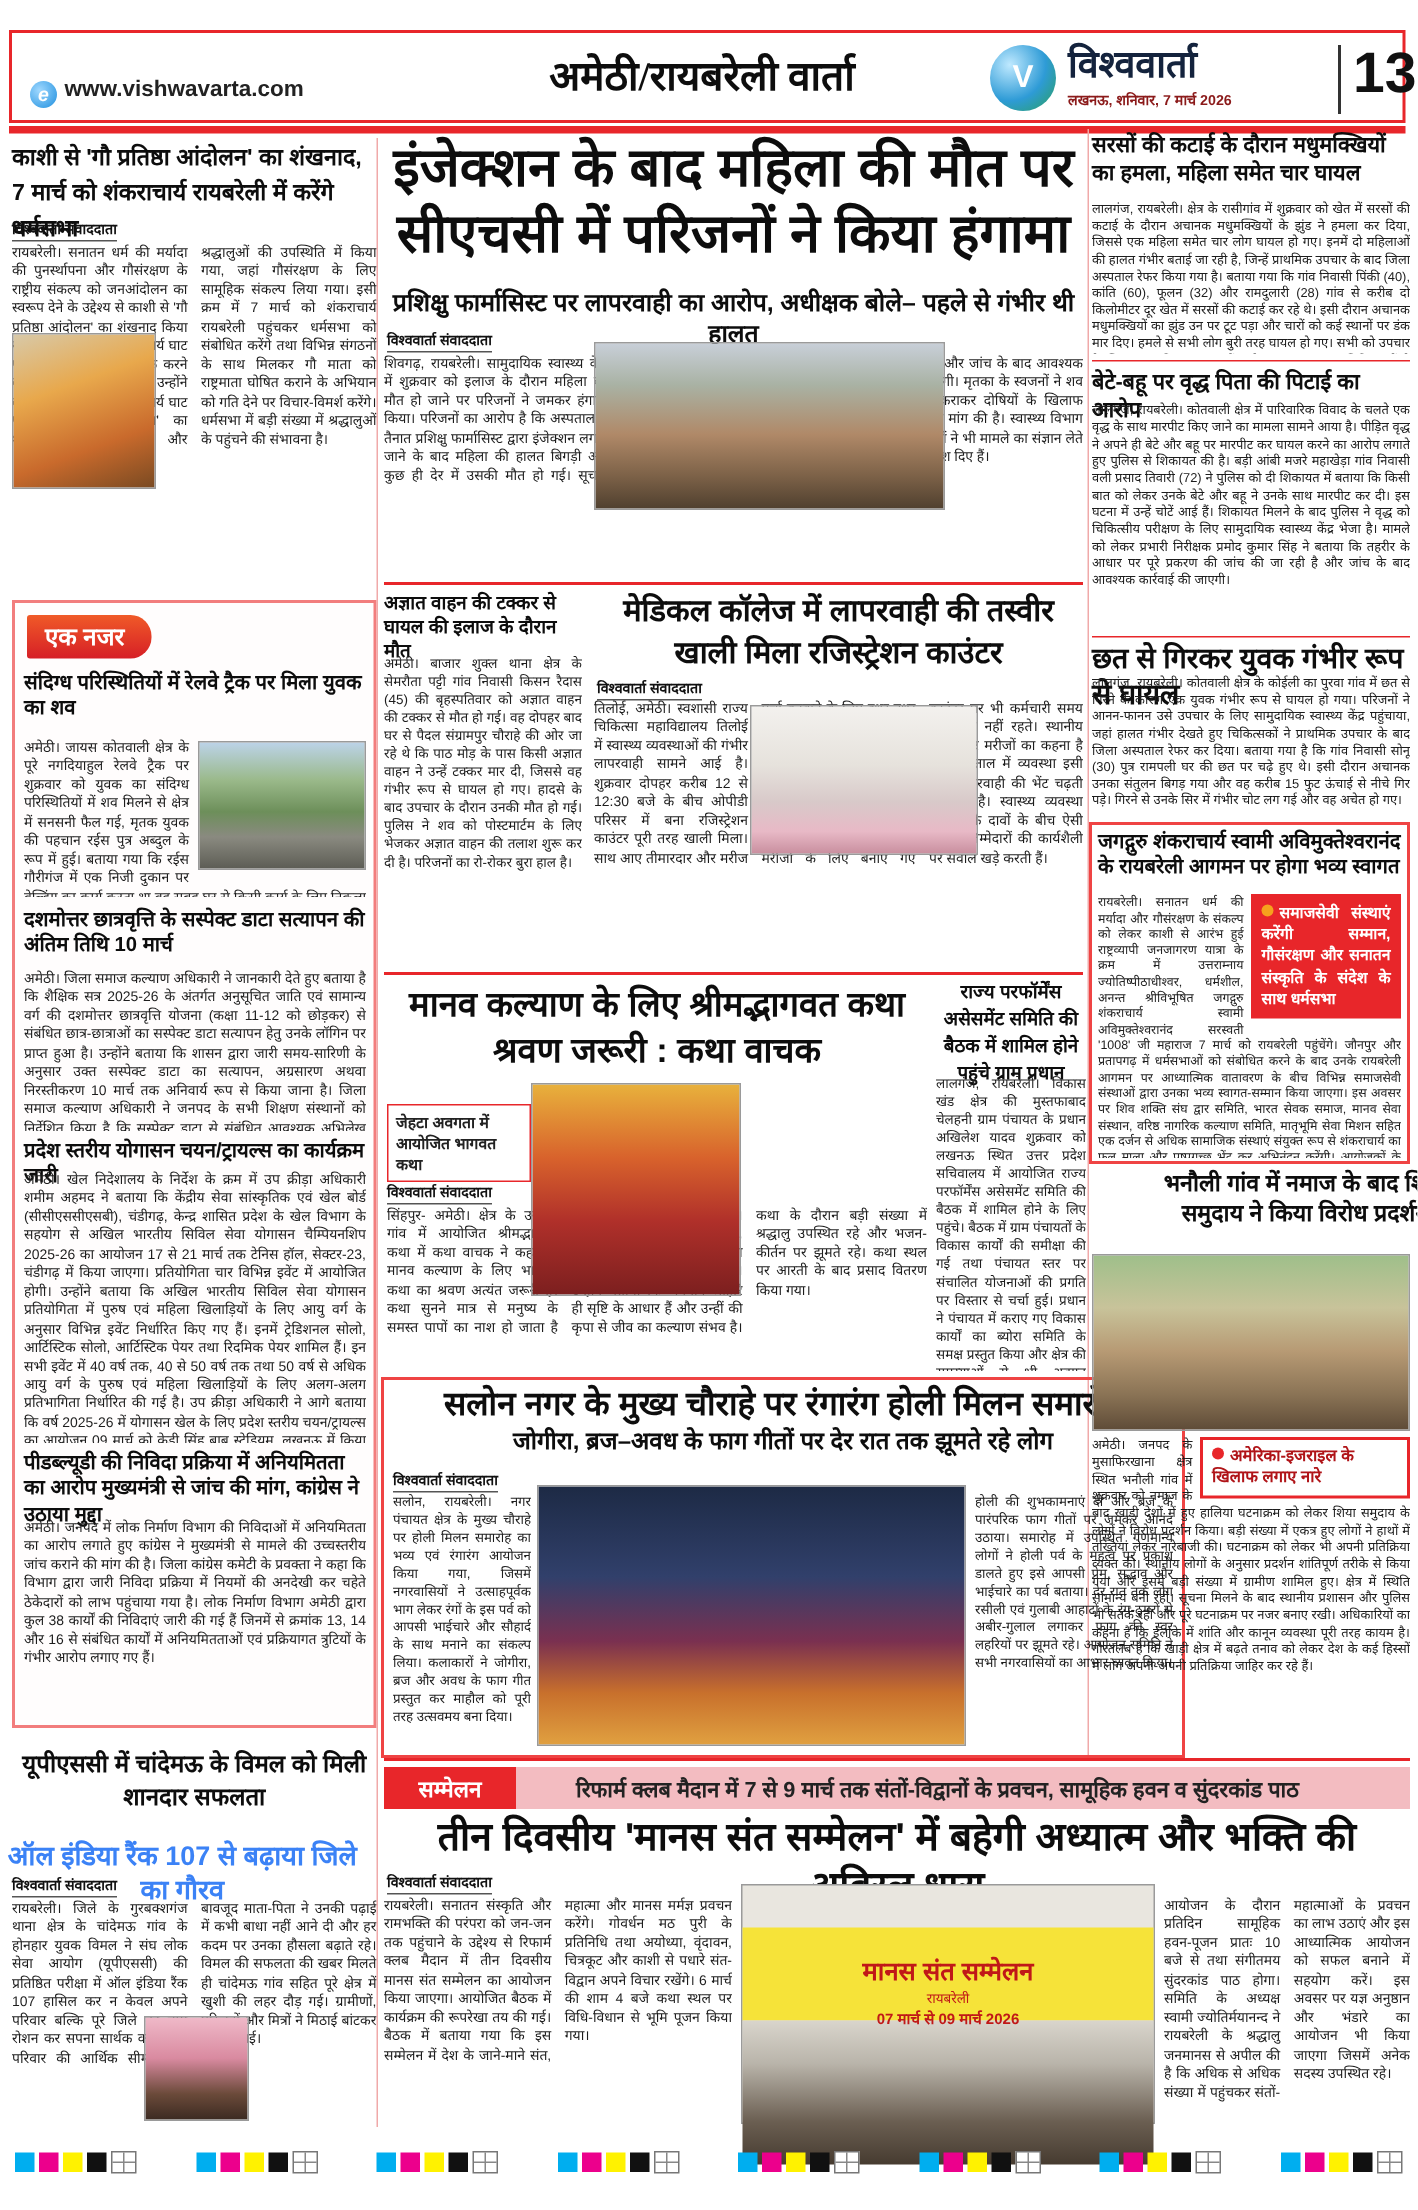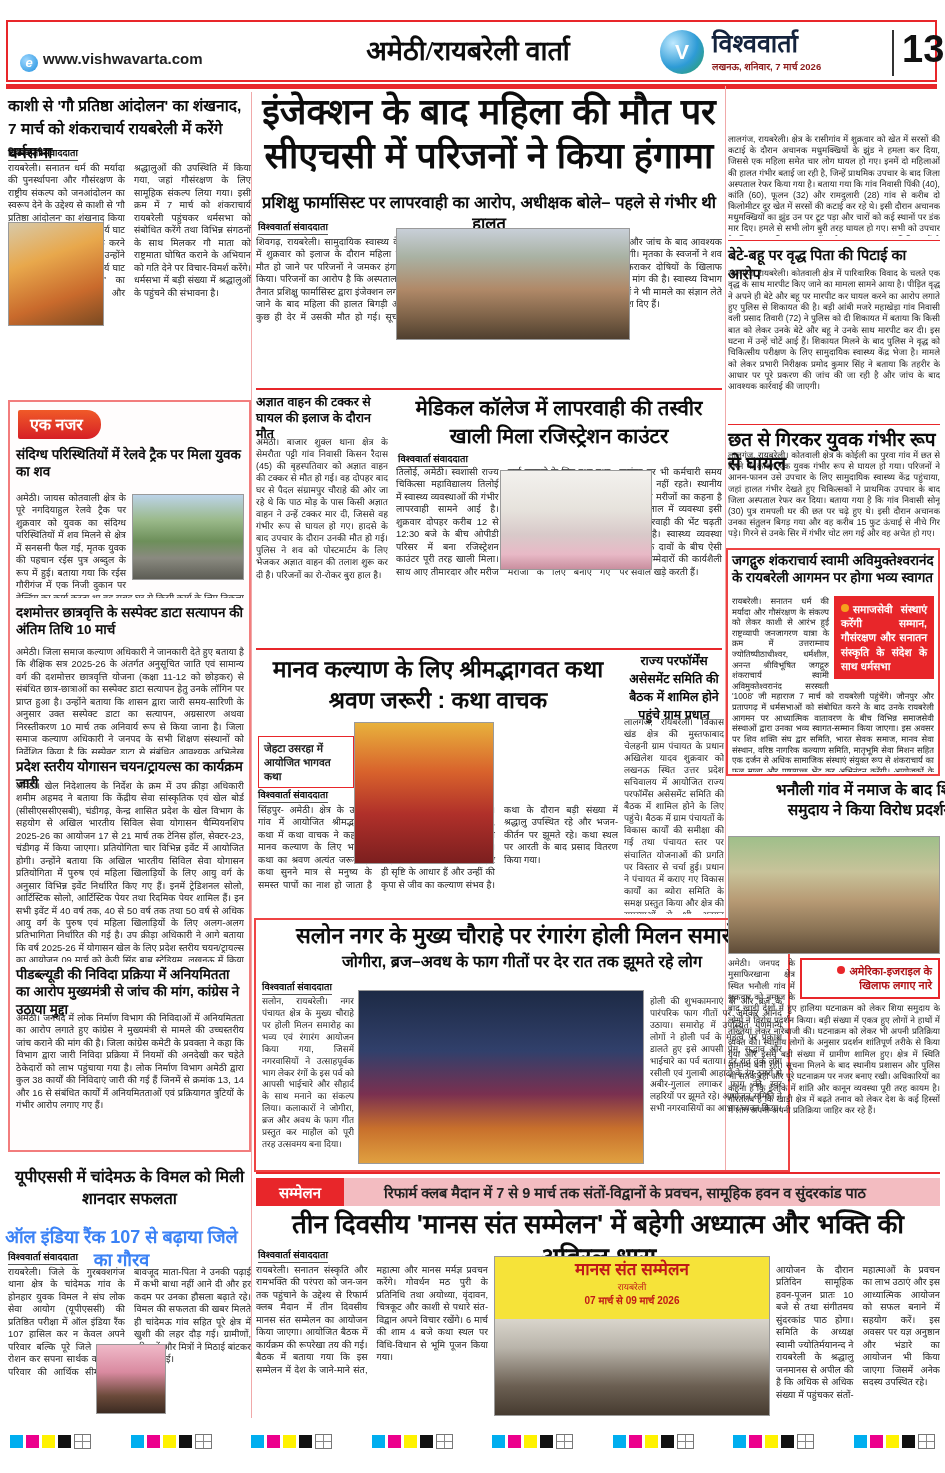--- a/index.html
+++ b/index.html
@@ -120,76 +120,77 @@
 
   <div class="abs hl center" style="left:396px;top:394px;width:326px;font-size:20.5px;line-height:1.35;">मेडिकल कॉलेज में लापरवाही की तस्वीर खाली मिला रजिस्ट्रेशन काउंटर</div>
   <div class="abs by" style="left:398px;top:452px;">विश्ववार्ता संवाददाता</div>
   <div class="abs bt" style="left:396px;top:466px;width:326px;height:178px;overflow:hidden;">
     <div class="cols3" style="height:178px;">तिलोई, अमेठी। स्वशासी राज्य चिकित्सा महाविद्यालय तिलोई में स्वास्थ्य व्यवस्थाओं की गंभीर लापरवाही सामने आई है। शुक्रवार दोपहर करीब 12 से 12:30 बजे के बीच ओपीडी परिसर में बना रजिस्ट्रेशन काउंटर पूरी तरह खाली मिला। साथ आए तीमारदार और मरीज पर्चा बनवाने के लिए इधर-उधर भटकते रहे, लेकिन कोई कर्मचारी मौजूद नहीं मिला। काउंटर पर कुर्सियां खाली पड़ी थीं, जिससे मरीजों को लंबा इंतजार करना पड़ा। दिए हैं। खासकर तब, जब मेडिकल कॉलेज में बुजुर्ग और दिव्यांग मरीजों के लिए बनाए गए काउंटर पर भी कर्मचारी समय से मौजूद नहीं रहते। स्थानीय लोगों और मरीजों का कहना है कि अस्पताल में व्यवस्था इसी तरह लापरवाही की भेंट चढ़ती जा रही है। स्वास्थ्य व्यवस्था सुधारने के दावों के बीच ऐसी तस्वीरें जिम्मेदारों की कार्यशैली पर सवाल खड़े करती हैं।</div>
   </div>
   <div class="abs ph" style="left:500px;top:470px;width:152px;height:100px;background:linear-gradient(180deg,#f3f1ee 0%,#e6e2dc 40%,#d8c9c9 65%,#e8b9c6 85%,#c98f9f 100%);"></div>
 
   <div class="abs hl center" style="left:258px;top:654px;width:360px;font-size:23px;line-height:1.35;">मानव कल्याण के लिए श्रीमद्भागवत कथा श्रवण जरूरी : कथा वाचक</div>
   <div class="abs" style="left:258px;top:736px;width:96px;">
-    <div style="border:1.5px solid #e8262a;padding:4px 5px;font-size:10.5px;font-weight:700;color:#222;">जेहटा उसरहा में आयोजित भागवत कथा</div>
+    <div style="border:1.5px solid #e8262a;padding:4px 5px;font-size:10.5px;font-weight:700;color:#222;">जेहटा अवगता में आयोजित भागवत कथा</div>
   </div>
   <div class="abs by" style="left:258px;top:788px;">विश्ववार्ता संवाददाता</div>
   <div class="abs bt" style="left:258px;top:804px;width:360px;height:110px;overflow:hidden;">
     <div class="cols3" style="height:110px;">सिंहपुर- अमेठी। क्षेत्र के उसरहा गांव में आयोजित श्रीमद्भागवत कथा में कथा वाचक ने कहा कि मानव कल्याण के लिए भागवत कथा का श्रवण अत्यंत जरूरी है। कथा सुनने मात्र से मनुष्य के समस्त पापों का नाश हो जाता है और मोक्ष का सबसे सरल मार्ग है। कथा प्रसंग में सृष्टि की उत्पत्ति, नारायण के विराट स्वरूप तथा भक्ति के महत्व पर प्रकाश डाला। उन्होंने बताया कि भगवान श्रीहरि ही सृष्टि के आधार हैं और उन्हीं की कृपा से जीव का कल्याण संभव है। कथा के दौरान बड़ी संख्या में श्रद्धालु उपस्थित रहे और भजन-कीर्तन पर झूमते रहे। कथा स्थल पर आरती के बाद प्रसाद वितरण किया गया।</div>
   </div>
   <div class="abs ph" style="left:354px;top:722px;width:140px;height:142px;background:linear-gradient(180deg,#e8b13c 0%,#d8622c 35%,#b0302a 65%,#7c1f1f 100%);"></div>
 
   <div class="abs hl center" style="left:624px;top:652px;width:100px;font-size:12.5px;line-height:1.45;">राज्य परफॉर्मेंस असेसमेंट समिति की बैठक में शामिल होने पहुंचे ग्राम प्रधान</div>
   <div class="abs bt" style="left:624px;top:716px;width:100px;height:198px;overflow:hidden;font-size:9px;">लालगंज, रायबरेली। विकास खंड क्षेत्र की मुस्तफाबाद चेलहनी ग्राम पंचायत के प्रधान अखिलेश यादव शुक्रवार को लखनऊ स्थित उत्तर प्रदेश सचिवालय में आयोजित राज्य परफॉर्मेंस असेसमेंट समिति की बैठक में शामिल होने के लिए पहुंचे। बैठक में ग्राम पंचायतों के विकास कार्यों की समीक्षा की गई तथा पंचायत स्तर पर संचालित योजनाओं की प्रगति पर विस्तार से चर्चा हुई। प्रधान ने पंचायत में कराए गए विकास कार्यों का ब्योरा समिति के समक्ष प्रस्तुत किया और क्षेत्र की समस्याओं से भी अवगत कराया।</div>
 
   <div class="abs box-red" style="left:254px;top:918px;width:536px;height:254px;"></div>
   <div class="abs hl center" style="left:260px;top:922px;width:524px;font-size:22px;">सलोन नगर के मुख्य चौराहे पर रंगारंग होली मिलन समारोह</div>
   <div class="abs hl center" style="left:260px;top:952px;width:524px;font-size:16px;">जोगीरा, ब्रज–अवध के फाग गीतों पर देर रात तक झूमते रहे लोग</div>
   <div class="abs by" style="left:262px;top:980px;">विश्ववार्ता संवाददाता</div>
   <div class="abs bt" style="left:262px;top:996px;width:92px;height:168px;overflow:hidden;font-size:8.9px;">सलोन, रायबरेली। नगर पंचायत क्षेत्र के मुख्य चौराहे पर होली मिलन समारोह का भव्य एवं रंगारंग आयोजन किया गया, जिसमें नगरवासियों ने उत्साहपूर्वक भाग लेकर रंगों के इस पर्व को आपसी भाईचारे और सौहार्द के साथ मनाने का संकल्प लिया। कलाकारों ने जोगीरा, ब्रज और अवध के फाग गीत प्रस्तुत कर माहौल को पूरी तरह उत्सवमय बना दिया।</div>
   <div class="abs ph" style="left:358px;top:990px;width:286px;height:174px;background:linear-gradient(180deg,#1d2a45 0%,#31406b 35%,#7a3050 60%,#c8702c 80%,#e0a040 100%);"></div>
   <div class="abs bt" style="left:650px;top:996px;width:132px;height:170px;overflow:hidden;font-size:8.9px;">होली की शुभकामनाएं दीं और ब्रज के पारंपरिक फाग गीतों पर जमकर आनंद उठाया। समारोह में उपस्थित गणमान्य लोगों ने होली पर्व के महत्व पर प्रकाश डालते हुए इसे आपसी प्रेम, सद्भाव और भाईचारे का पर्व बताया। देर रात तक लोग रसीली एवं गुलाबी आहाटों के रंग-ठुमरों से अबीर-गुलाल लगाकर फाग की स्वर लहरियों पर झूमते रहे। आयोजन समिति ने सभी नगरवासियों का आभार व्यक्त किया।</div>
 
+  <div class="abs hl" style="left:728px;top:88px;width:212px;font-size:14.5px;">सरसों की कटाई के दौरान मधुमक्खियों का हमला, महिला समेत चार घायल</div>
   <div class="abs bt" style="left:728px;top:134px;width:212px;height:102px;overflow:hidden;font-size:8.6px;line-height:1.3;">लालगंज, रायबरेली। क्षेत्र के रासीगांव में शुक्रवार को खेत में सरसों की कटाई के दौरान अचानक मधुमक्खियों के झुंड ने हमला कर दिया, जिससे एक महिला समेत चार लोग घायल हो गए। इनमें दो महिलाओं की हालत गंभीर बताई जा रही है, जिन्हें प्राथमिक उपचार के बाद जिला अस्पताल रेफर किया गया है। बताया गया कि गांव निवासी पिंकी (40), कांति (60), फूलन (32) और रामदुलारी (28) गांव से करीब दो किलोमीटर दूर खेत में सरसों की कटाई कर रहे थे। इसी दौरान अचानक मधुमक्खियों का झुंड उन पर टूट पड़ा और चारों को कई स्थानों पर डंक मार दिए। हमले से सभी लोग बुरी तरह घायल हो गए। सभी को उपचार के लिए सामुदायिक स्वास्थ्य केंद्र ले जाया गया, जहां चिकित्सकों ने प्राथमिक उपचार के बाद पिंकी और कांति की हालत गंभीर देखते हुए जिला अस्पताल रेफर कर दिया।</div>
 
   <div class="abs hl" style="left:728px;top:246px;width:212px;font-size:14.5px;">बेटे-बहू पर वृद्ध पिता की पिटाई का आरोप</div>
   <div class="abs bt" style="left:728px;top:268px;width:212px;height:152px;overflow:hidden;font-size:8.6px;line-height:1.32;">लालगंज, रायबरेली। कोतवाली क्षेत्र में पारिवारिक विवाद के चलते एक वृद्ध के साथ मारपीट किए जाने का मामला सामने आया है। पीड़ित वृद्ध ने अपने ही बेटे और बहू पर मारपीट कर घायल करने का आरोप लगाते हुए पुलिस से शिकायत की है। बड़ी आंबी मजरे महाखेड़ा गांव निवासी वली प्रसाद तिवारी (72) ने पुलिस को दी शिकायत में बताया कि किसी बात को लेकर उनके बेटे और बहू ने उनके साथ मारपीट कर दी। इस घटना में उन्हें चोटें आई हैं। शिकायत मिलने के बाद पुलिस ने वृद्ध को चिकित्सीय परीक्षण के लिए सामुदायिक स्वास्थ्य केंद्र भेजा है। मामले को लेकर प्रभारी निरीक्षक प्रमोद कुमार सिंह ने बताया कि तहरीर के आधार पर पूरे प्रकरण की जांच की जा रही है और जांच के बाद आवश्यक कार्रवाई की जाएगी।</div>
 
   <div class="abs hl" style="left:728px;top:428px;width:212px;font-size:19px;">छत से गिरकर युवक गंभीर रूप से घायल</div>
   <div class="abs bt" style="left:728px;top:450px;width:212px;height:94px;overflow:hidden;font-size:8.6px;line-height:1.3;">लालगंज, रायबरेली। कोतवाली क्षेत्र के कोईली का पुरवा गांव में छत से गिरने के कारण एक युवक गंभीर रूप से घायल हो गया। परिजनों ने आनन-फानन उसे उपचार के लिए सामुदायिक स्वास्थ्य केंद्र पहुंचाया, जहां हालत गंभीर देखते हुए चिकित्सकों ने प्राथमिक उपचार के बाद जिला अस्पताल रेफर कर दिया। बताया गया है कि गांव निवासी सोनू (30) पुत्र रामपली घर की छत पर चढ़े हुए थे। इसी दौरान अचानक उनका संतुलन बिगड़ गया और वह करीब 15 फुट ऊंचाई से नीचे गिर पड़े। गिरने से उनके सिर में गंभीर चोट लग गई और वह अचेत हो गए।</div>
 
   <div class="abs box-red" style="left:726px;top:548px;width:214px;height:228px;"></div>
   <div class="abs hl" style="left:732px;top:552px;width:202px;font-size:13.5px;">जगद्गुरु शंकराचार्य स्वामी अविमुक्तेश्वरानंद के रायबरेली आगमन पर होगा भव्य स्वागत</div>
   <div class="abs bt" style="left:732px;top:596px;width:202px;height:176px;overflow:hidden;font-size:8.3px;line-height:1.28;">
     <div class="red-note" style="float:right;width:100px;margin:0 0 4px 5px;">
       <span class="bullet-w"></span><span>समाजसेवी संस्थाएं करेंगी सम्मान, गौसंरक्षण और सनातन संस्कृति के संदेश के साथ धर्मसभा</span>
     </div>
     <span>रायबरेली। सनातन धर्म की मर्यादा और गौसंरक्षण के संकल्प को लेकर काशी से आरंभ हुई राष्ट्रव्यापी जनजागरण यात्रा के क्रम में उत्तराम्नाय ज्योतिष्पीठाधीश्वर, धर्मशील, अनन्त श्रीविभूषित जगद्गुरु शंकराचार्य स्वामी अविमुक्तेश्वरानंद सरस्वती '1008' जी महाराज 7 मार्च को रायबरेली पहुंचेंगे। जौनपुर और प्रतापगढ़ में धर्मसभाओं को संबोधित करने के बाद उनके रायबरेली आगमन पर आध्यात्मिक वातावरण के बीच विभिन्न समाजसेवी संस्थाओं द्वारा उनका भव्य स्वागत-सम्मान किया जाएगा। इस अवसर पर शिव शक्ति संघ द्वार समिति, भारत सेवक समाज, मानव सेवा संस्थान, वरिष्ठ नागरिक कल्याण समिति, मातृभूमि सेवा मिशन सहित एक दर्जन से अधिक सामाजिक संस्थाएं संयुक्त रूप से शंकराचार्य का फूल माला और पुष्पगुच्छ भेंट कर अभिनंदन करेंगी। आयोजकों के अनुसार शंकराचार्य जी अपने प्रवास के दौरान धर्मसभा को संबोधित करते हुए गौसंरक्षण और सनातन संस्कृति के संरक्षण का संदेश देंगे तथा रायबरेली में रात्रि विश्राम करेंगे। इसके पश्चात 8 मार्च को लालगंज में श्रद्धालुओं को दर्शन-आशीर्वाद प्रदान करेंगे। यह जानकारी देते हुए भारत सेवक समाज के अध्यक्ष शिवनारायण चौबे सहित दुर्गेश मिश्रा, प्रदीप पांडेय, अजय त्रिवेदी, भगवत, महाराज गिरी, महेंद्र अग्रवाल, रामानुज मिश्रा, फकज पांडेय, बी.के. शुक्ला व देवेंद्र नाथ मिश्रा ने बताया कि शंकराचार्य जी के आगमन को लेकर जिले की विभिन्न संस्थाओं और श्रद्धालुओं में विशेष उत्साह है।</span>
   </div>
 
   <div class="abs hl center" style="left:764px;top:780px;width:212px;font-size:15.5px;">भनौली गांव में नमाज के बाद शिया समुदाय ने किया विरोध प्रदर्शन</div>
   <div class="abs ph" style="left:728px;top:836px;width:212px;height:118px;background:linear-gradient(180deg,#9fbf8a 0%,#c8c39a 30%,#b79a74 55%,#8a7355 80%,#5f4c38 100%);"></div>
   <div class="abs bt" style="left:728px;top:958px;width:212px;height:212px;overflow:hidden;font-size:8.6px;line-height:1.32;">
-    <div class="outline-note" style="float:right;width:140px;margin:0 0 4px 5px;text-align:right;">
+    <div class="outline-note" style="float:right;width:140px;margin:0 0 4px 5px;text-align:left;">
       <span class="bullet"></span><span>अमेरिका-इजराइल के खिलाफ लगाए नारे</span>
     </div>
     <span>अमेठी। जनपद के मुसाफिरखाना क्षेत्र स्थित भनौली गांव में शुक्रवार को नमाज के बाद खाड़ी देशों में हुए हालिया घटनाक्रम को लेकर शिया समुदाय के लोगों ने विरोध प्रदर्शन किया। बड़ी संख्या में एकत्र हुए लोगों ने हाथों में तख्तियां लेकर नारेबाजी की। घटनाक्रम को लेकर भी अपनी प्रतिक्रिया व्यक्त की। स्थानीय लोगों के अनुसार प्रदर्शन शांतिपूर्ण तरीके से किया गया और इसमें बड़ी संख्या में ग्रामीण शामिल हुए। क्षेत्र में स्थिति सामान्य बनी रही। सूचना मिलने के बाद स्थानीय प्रशासन और पुलिस भी सतर्क रही और पूरे घटनाक्रम पर नजर बनाए रखी। अधिकारियों का कहना है कि इलाके में शांति और कानून व्यवस्था पूरी तरह कायम है। गौरतलब है कि खाड़ी क्षेत्र में बढ़ते तनाव को लेकर देश के कई हिस्सों में लोग अपनी-अपनी प्रतिक्रिया जाहिर कर रहे हैं।</span>
   </div>
 
   <div class="abs" style="left:256px;top:1178px;width:684px;display:flex;">
     <div class="strip-label" style="width:88px;">सम्मेलन</div>
     <div class="strip-bg" style="flex:1;padding-left:40px;">रिफार्म क्लब मैदान में 7 से 9 मार्च तक संतों-विद्वानों के प्रवचन, सामूहिक हवन व सुंदरकांड पाठ</div>
   </div>
   <div class="abs hl center" style="left:256px;top:1208px;width:684px;font-size:26px;">तीन दिवसीय 'मानस संत सम्मेलन' में बहेगी अध्यात्म और भक्ति की अविरल धारा</div>
   <div class="abs by" style="left:258px;top:1248px;">विश्ववार्ता संवाददाता</div>
   <div class="abs bt" style="left:256px;top:1264px;width:232px;height:152px;overflow:hidden;">
     <div class="cols2" style="height:152px;">रायबरेली। सनातन संस्कृति और रामभक्ति की परंपरा को जन-जन तक पहुंचाने के उद्देश्य से रिफार्म क्लब मैदान में तीन दिवसीय मानस संत सम्मेलन का आयोजन किया जाएगा। आयोजित बैठक में कार्यक्रम की रूपरेखा तय की गई। बैठक में बताया गया कि इस सम्मेलन में देश के जाने-माने संत, महात्मा और मानस मर्मज्ञ प्रवचन करेंगे। गोवर्धन मठ पुरी के प्रतिनिधि तथा अयोध्या, वृंदावन, चित्रकूट और काशी से पधारे संत-विद्वान अपने विचार रखेंगे। 6 मार्च की शाम 4 बजे कथा स्थल पर विधि-विधान से भूमि पूजन किया गया।</div>
   </div>
   <div class="abs ph" style="left:494px;top:1256px;width:276px;height:160px;background:#e9e6df;">
-    <div class="banner-y" style="height:62px;padding-top:0;box-sizing:border-box;">
+    <div class="banner-y" style="height:62px;padding-top:17px;box-sizing:border-box;margin-top:28px;">
       <div style="font-size:17px;font-weight:800;">मानस संत सम्मेलन</div>
       <div style="font-size:9px;font-weight:400;">रायबरेली</div>
       <div style="font-size:10px;font-weight:700;">07 मार्च से 09 मार्च 2026</div>
     </div>
     <div style="height:96px;background:linear-gradient(180deg,#d9d5cc 0%,#b9b4aa 30%,#6b5f52 70%,#463b30 100%);"></div>
   </div>
   <div class="abs bt" style="left:776px;top:1264px;width:164px;height:152px;overflow:hidden;">
     <div class="cols2" style="height:152px;">आयोजन के दौरान प्रतिदिन सामूहिक हवन-पूजन प्रातः 10 बजे से तथा संगीतमय सुंदरकांड पाठ होगा। समिति के अध्यक्ष स्वामी ज्योतिर्मयानन्द ने रायबरेली के श्रद्धालु जनमानस से अपील की है कि अधिक से अधिक संख्या में पहुंचकर संतों-महात्माओं के प्रवचन का लाभ उठाएं और इस आध्यात्मिक आयोजन को सफल बनाने में सहयोग करें। इस अवसर पर यज्ञ अनुष्ठान और भंडारे का आयोजन भी किया जाएगा जिसमें अनेक सदस्य उपस्थित रहे।</div>
   </div>
 

